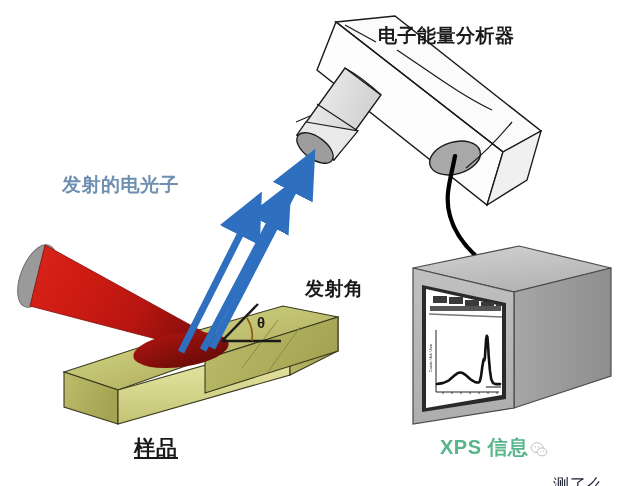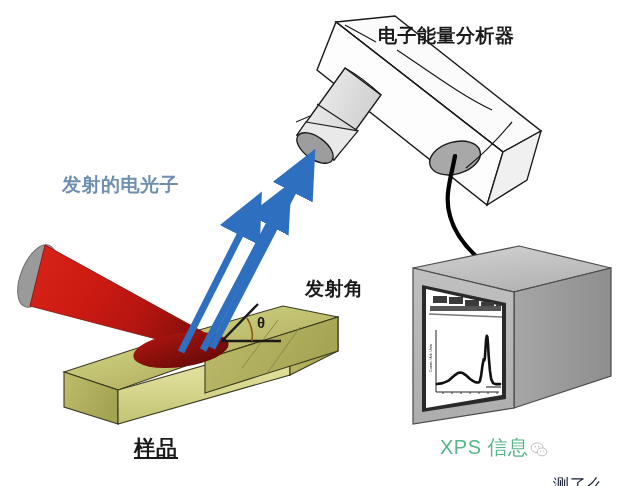--- a/index.html
+++ b/index.html
@@ -4,21 +4,21 @@
 <style>
   html,body{margin:0;padding:0;background:#ffffff;}
   body{width:636px;height:486px;position:relative;overflow:hidden;
        font-family:"Liberation Sans","DejaVu Sans",sans-serif;}
   #stage{position:absolute;left:0;top:0;width:636px;height:436px;}
   svg.layer{position:absolute;left:0;top:0;width:636px;height:486px;}
   .lbl{position:absolute;white-space:nowrap;line-height:1;}
   .lbl-dark{color:#1a1a1a;font-weight:700;}
   .lbl-blue{color:#6e8fb0;font-weight:700;}
   .lbl-red{color:#8c2030;font-weight:700;}
-  .lbl-green{color:#57b58a;font-weight:400;}
+  .lbl-green{color:#57b58a;font-weight:700;}
   .wm{position:absolute;color:#0f172a;font-weight:400;white-space:nowrap;margin-top:32px;}
 </style>
 </head>
 <body>
 
 <div id="stage">
 
   <svg class="layer" viewBox="0 0 636 486">
     <defs>
       <linearGradient id="gCone" x1="0" y1="0" x2="1" y2="0.35">

